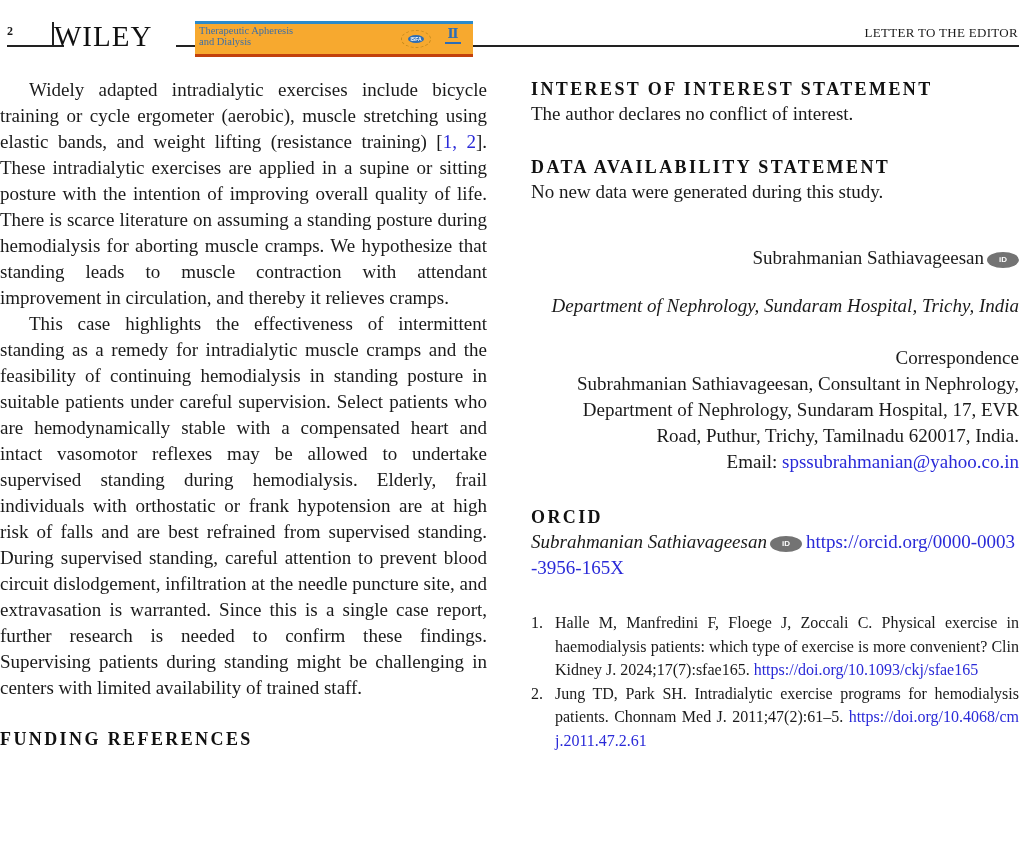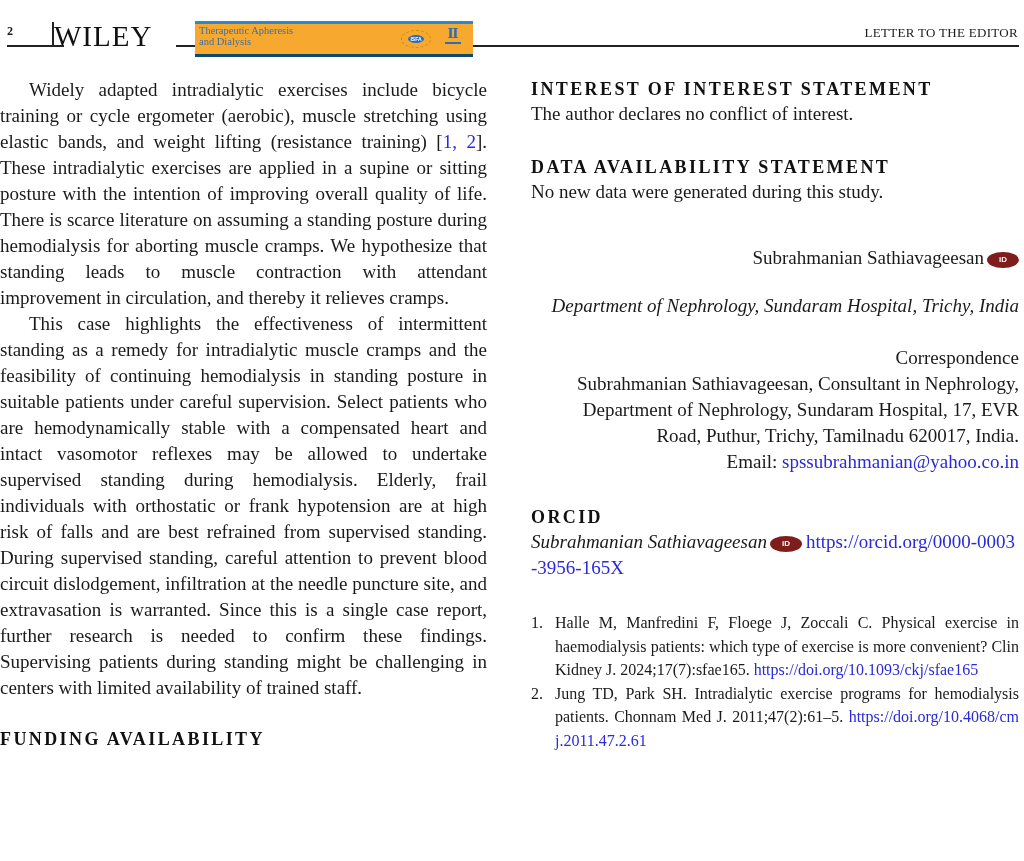--- a/index.html
+++ b/index.html
@@ -12,21 +12,21 @@
   
   .hdr { position: absolute; left: 0; top: 0; width: 1024px; height: 60px; }
   .page-num { position: absolute; left: 7px; top: 24px; font-size: 12px; font-weight: bold; color: #1a1a1a; }
   .hdr-line-left { position: absolute; left: 7px; top: 45px; width: 45px; height: 2px; background: #222; }
   .hdr-tick { position: absolute; left: 52px; top: 22px; width: 2px; height: 25px; background: #222; }
   .hdr-line-mid { position: absolute; left: 52px; top: 45px; width: 12px; height: 2px; background: #222; }
   .wiley { position: absolute; left: 54px; top: 22px; font-size: 29px; letter-spacing: 1px; color: #111; line-height: 1; }
   .hdr-line-b { position: absolute; left: 176px; top: 45px; width: 20px; height: 2px; background: #222; }
   .banner {
     position: absolute; left: 195px; top: 21px; width: 278px; height: 36px;
-    background: #f7a92f; border-top: 3px solid #2a8acb; border-bottom: 3px solid #0c4a6e; box-sizing: border-box; padding-left: 43px;
+    background: #f7a92f; border-top: 3px solid #2a8acb; border-bottom: 3px solid #c2410c; box-sizing: border-box; padding-left: 43px;
   }
   .banner-title { position: absolute; left: 4px; top: 1px; font-size: 10.5px; line-height: 11px; color: #3b6fa8; width: 160px; }
   .isfa-logo {
     position: absolute; left: 206px; top: 6px; width: 30px; height: 18px;
     border-radius: 50%; border: 1px dashed #c58a1c; box-sizing: border-box;
   }
   .isfa-inner {
     position: absolute; left: 6px; top: 4px; width: 16px; height: 8px; border-radius: 50%;
     background: #2d6db5; color: #fff; font-size: 5px; font-weight: bold; text-align: center; line-height: 8px;
     font-family: "Liberation Sans", sans-serif;
@@ -47,21 +47,21 @@
   .cite { color: #2a2ad8; }
   .link { color: #2a2ad8; text-decoration: none; }
   .sec-head {
     margin: 0; font-size: 18px; font-weight: bold; letter-spacing: 2.4px; line-height: 24px;
     color: #111;
   }
   .right { text-align: right; }
   .italic { font-style: italic; }
   .bold { font-weight: normal; }
   .orcid-icon {
-    display: inline-block; width: 32px; height: 16px; border-radius: 50%; background: #7f1d1d;
+    display: inline-block; width: 32px; height: 16px; border-radius: 50%; background: #737373;
     color: #fff; font-size: 8px; font-weight: bold; line-height: 16px; text-align: center;
     font-family: "Liberation Sans", sans-serif; vertical-align: 2px; margin-left: 3px;
   }
   .refs { margin: 6px 0 0 0; padding: 0; list-style: none; }
   .ref-item { position: relative; padding-left: 24px; font-size: 16px; line-height: 23.5px; text-align: justify; color: #1a1a1a; }
   .ref-num { position: absolute; left: 0; top: 0; }
 </style>
 </head>
 <body>
 
@@ -85,21 +85,21 @@
     </div>
   </div>
   <div class="hdr-line-right"></div>
   <span class="section-type">LETTER TO THE EDITOR</span>
 </div>
 
 <div class="col-left">
   <p class="body-p indent"><span>Widely adapted intradialytic exercises include bicycle training or cycle ergometer (aerobic), muscle stretching using elastic bands, and weight lifting (resistance train­ing) [</span><a class="cite">1, 2</a><span>]. These intradialytic exercises are applied in a supine or sitting posture with the intention of improving overall quality of life. There is scarce literature on assum­ing a standing posture during hemodialysis for aborting muscle cramps. We hypothesize that standing leads to muscle contraction with attendant improvement in circu­lation, and thereby it relieves cramps.</span></p>
   <p class="body-p indent">This case highlights the effectiveness of intermit­tent standing as a remedy for intradialytic muscle cramps and the feasibility of continuing hemodialysis in standing posture in suitable patients under careful supervision. Select patients who are hemodynamically stable with a compensated heart and intact vasomotor reflexes may be allowed to undertake supervised stand­ing during hemodialysis. Elderly, frail individuals with orthostatic or frank hypotension are at high risk of falls and are best refrained from supervised standing. Dur­ing supervised standing, careful attention to prevent blood circuit dislodgement, infiltration at the needle puncture site, and extravasation is warranted. Since this is a single case report, further research is needed to confirm these findings. Supervising patients during standing might be challenging in centers with limited availability of trained staff.</p>
   <div style="height:26px"></div>
-  <h3 class="sec-head">FUNDING AVAILABILITY</h3>
+  <h3 class="sec-head">FUNDING REFERENCES</h3>
 </div>
 
 <div class="col-right">
   <h3 class="sec-head">INTEREST OF INTEREST STATEMENT</h3>
   <p class="body-p">The author declares no conflict of interest.</p>
   <div style="height:28px"></div>
   <h3 class="sec-head">DATA AVAILABILITY STATEMENT</h3>
   <p class="body-p">No new data were generated during this study.</p>
   <div style="height:40px"></div>
   <p class="body-p right"><span>Subrahmanian Sathiavageesan</span><span class="orcid-icon">iD</span></p>

